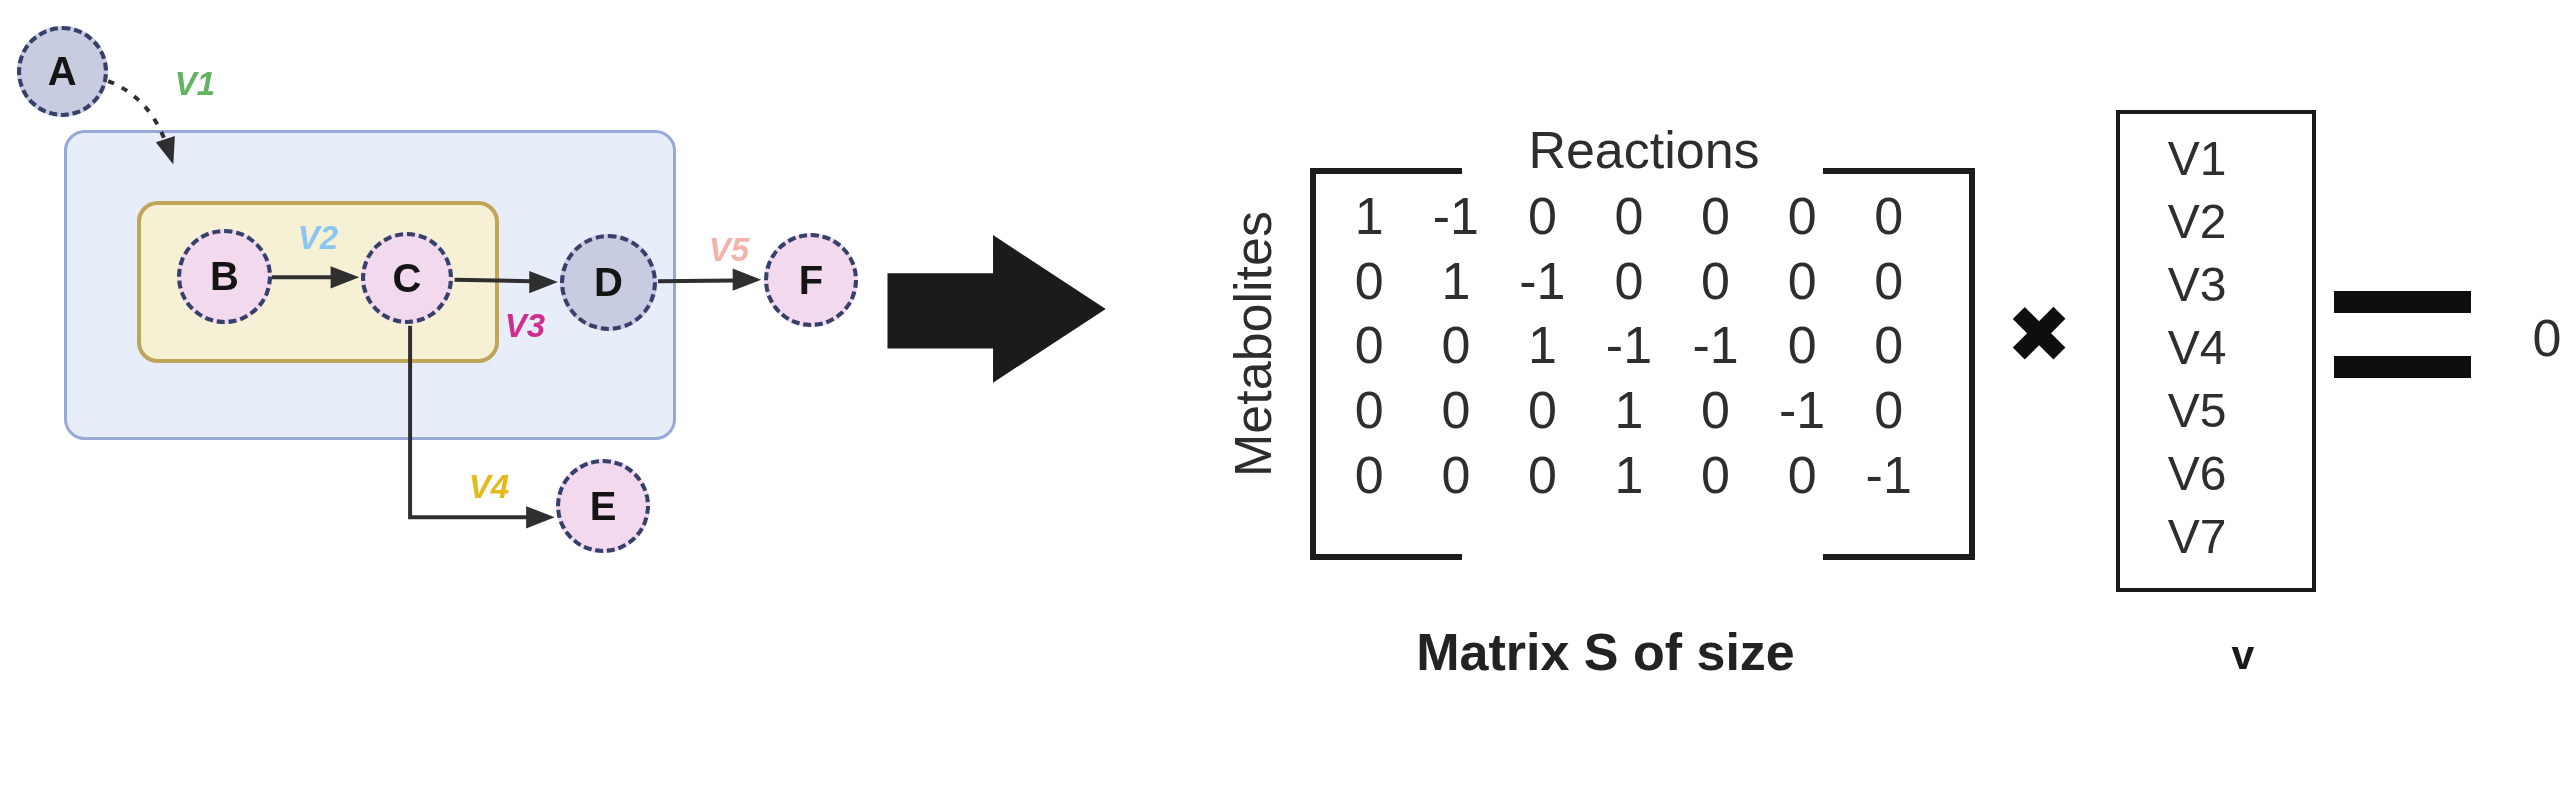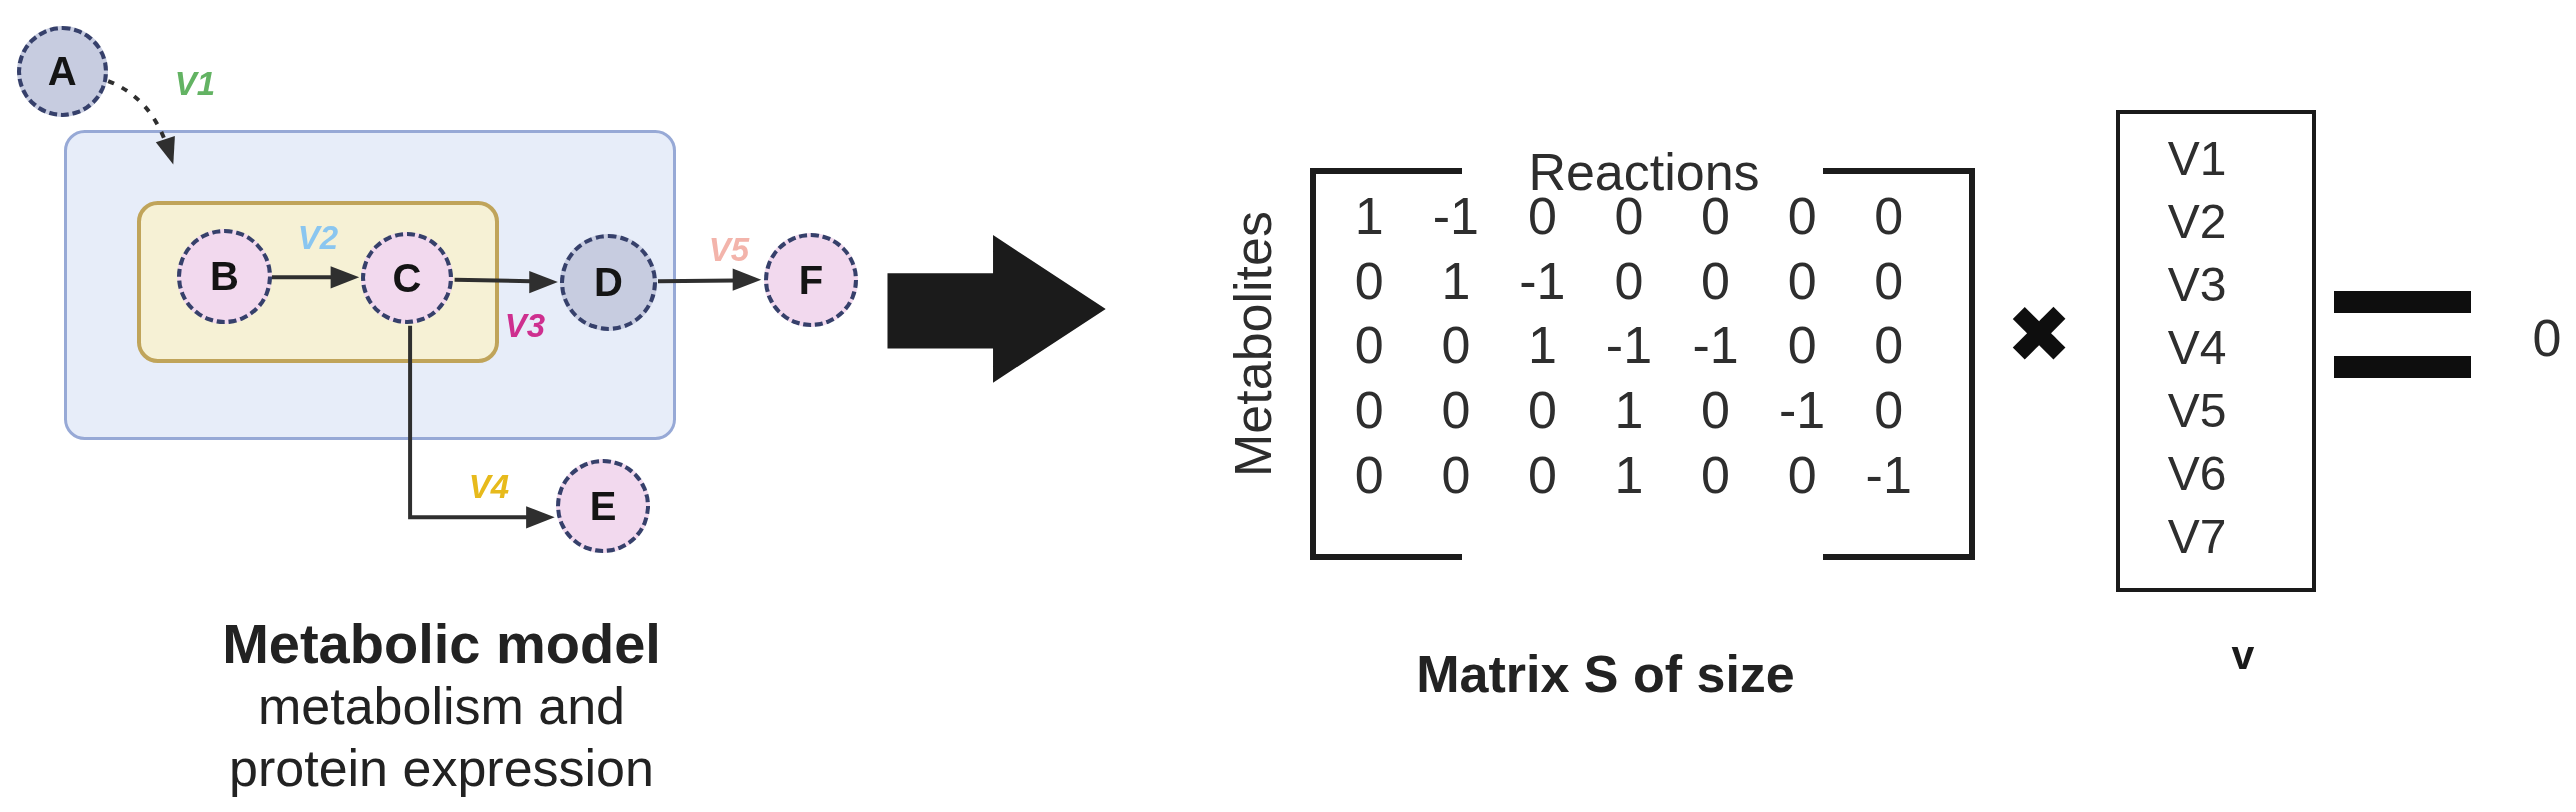--- a/index.html
+++ b/index.html
@@ -18,28 +18,28 @@
         display:flex;align-items:center;justify-content:center;
         font-size:40px;font-weight:600;color:#141414;}
 
   
   .flux{position:absolute;transform:translate(-50%,-50%);font-style:italic;font-weight:bold;font-size:33px;white-space:nowrap;}
 
   
   .caption{position:absolute;text-align:center;color:#222;}
   #diagram-caption{left:203px;top:613px;width:477px;font-size:52px;line-height:62px;}
   #diagram-caption .t{font-size:56px;font-weight:bold;}
-  #matrix-caption{left:1367px;top:644px;width:477px;font-size:52px;line-height:60px;font-weight:bold;}
+  #matrix-caption{left:1367px;top:622px;width:477px;font-size:52px;line-height:60px;font-weight:bold;}
   #vector-caption{left:2243px;top:655px;transform:translate(-50%,-50%);font-size:41px;font-weight:bold;color:#1a1a1a;}
 
   
   .bracket-v{position:absolute;width:5.6px;background:#1c1c1c;}
   .bracket-h{position:absolute;height:5.6px;background:#1c1c1c;}
   #matrix-axis-top{position:absolute;left:1644px;top:150px;transform:translate(-50%,-50%);
-        font-size:52px;color:#2d2d2d;white-space:nowrap;margin-top:22px;}
+        font-size:52px;color:#2d2d2d;white-space:nowrap;}
   #matrix-axis-left{position:absolute;left:1253px;top:344px;transform:translate(-50%,-50%) rotate(-90deg);
         font-size:52px;color:#2d2d2d;white-space:nowrap;}
   #matrix-grid{position:absolute;left:1326px;top:184px;width:606px;height:323px;display:grid;
         grid-template-columns:repeat(7,1fr);grid-template-rows:repeat(5,1fr);}
   #matrix-grid span{display:flex;align-items:center;justify-content:center;
         font-size:52px;color:#2e2e2e;}
 
   
   #vector-box{position:absolute;left:2116px;top:110px;width:200px;height:482px;box-sizing:border-box;
         border:4.8px solid #1a1a1a;background:#ffffff;display:flex;flex-direction:column;
@@ -88,25 +88,20 @@
       <div class="node" style="left: 764px; top: 233px; width: 94px; height: 94px; background: rgb(242, 217, 238);">F</div>
     </div>
   <div id="flux-layer" class="abs">
       <div class="flux" style="left: 195px; top: 84px; color: rgb(99, 179, 99);">V1</div>
       <div class="flux" style="left: 318px; top: 238px; color: rgb(138, 198, 240);">V2</div>
       <div class="flux" style="left: 525px; top: 326px; color: rgb(206, 47, 143);">V3</div>
       <div class="flux" style="left: 489px; top: 487px; color: rgb(231, 186, 28);">V4</div>
       <div class="flux" style="left: 729px; top: 250px; color: rgb(243, 180, 171);">V5</div>
     </div>
 
-  <div id="diagram-caption" class="caption">
-    <div class="t">Metabolic model</div>
-    <div>metabolism and</div>
-    <div>protein expression</div>
-  </div>
 
   <svg style="left:874px;top:223px;" width="246" height="175" viewBox="0 0 310 220">
     <polygon points="17,63 150,63 150,15 292,108 150,201 150,158 17,158" fill="#1b1b1b"></polygon>
   </svg>
 
   <div class="bracket-v" style="left:1310px;top:168px;height:392px;"></div>
   <div class="bracket-v" style="left:1969px;top:168px;height:392px;"></div>
   <div class="bracket-h" style="left:1310px;top:168px;width:152px;"></div>
   <div class="bracket-h" style="left:1823px;top:168px;width:152px;"></div>
   <div class="bracket-h" style="left:1310px;top:554px;width:152px;"></div>

